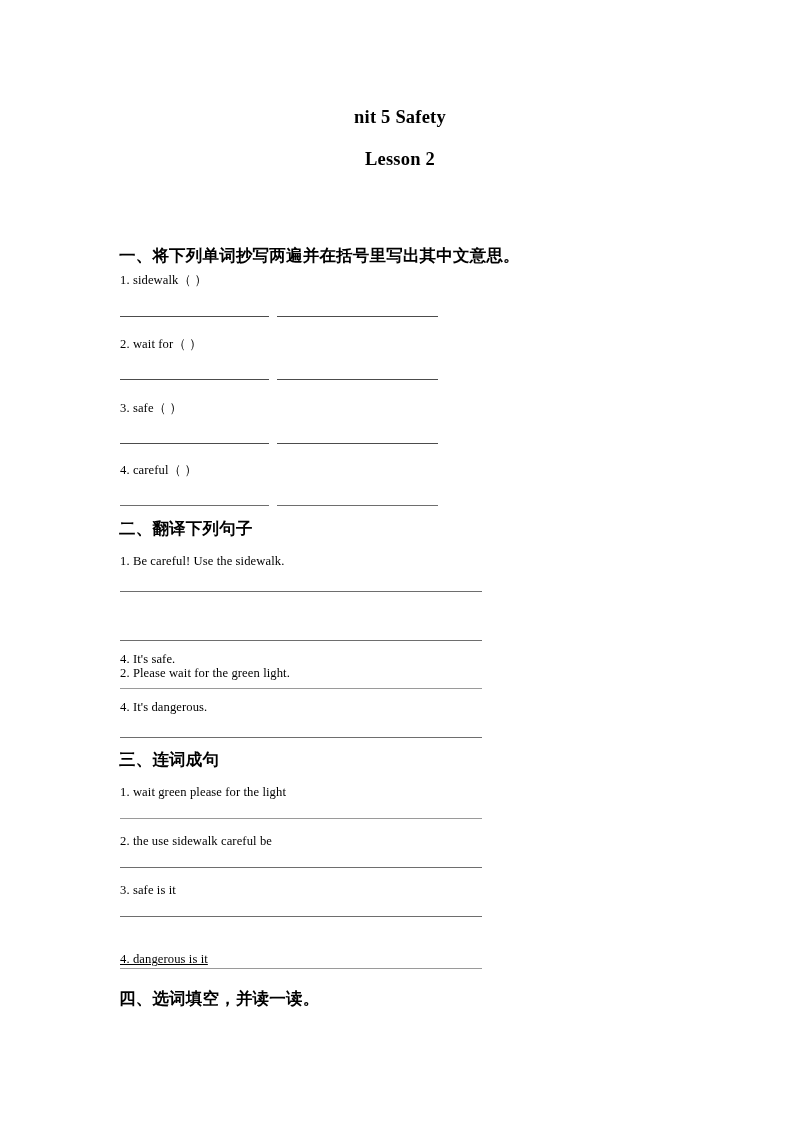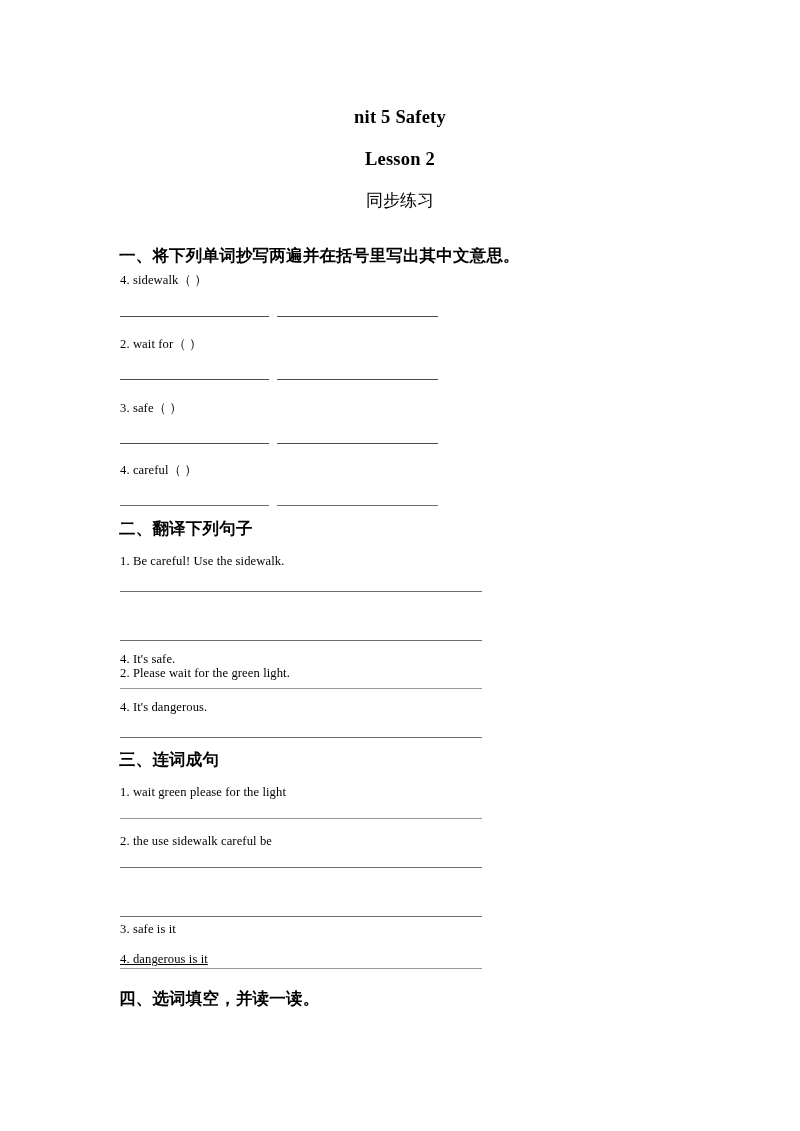--- a/index.html
+++ b/index.html
@@ -77,25 +77,24 @@
     border-top: 1px solid #6e6e6e;
   }
 </style>
 </head>
 <body>
 
 <div class="page">
 
   <div class="doc-title title-1">nit 5 Safety</div>
   <div class="doc-title title-2">Lesson 2</div>
-  <div class="title-3">同步练习</div>
 
   <div class="section-heading" style="top:230px;margin-top:15px;">一、将下列单词抄写两遍并在括号里写出其中文意思。</div>
 
-  <div class="q-item" style="top:272px;">4. sidewalk（        ）</div>
+  <div class="q-item" style="top:272px;">1. sidewalk（        ）</div>
   <div class="rule" style="left:120px; top:316px; width:149px;"></div>
   <div class="rule" style="left:277px; top:316px; width:161px;"></div>
 
   <div class="q-item" style="top:336px;">2. wait for（        ）</div>
   <div class="rule" style="left:120px; top:379px; width:149px;"></div>
   <div class="rule" style="left:277px; top:379px; width:161px;"></div>
 
   <div class="q-item" style="top:400px;">3. safe（        ）</div>
   <div class="rule" style="left:120px; top:443px; width:149px;"></div>
   <div class="rule" style="left:277px; top:443px; width:161px;"></div>
@@ -119,21 +118,21 @@
   <div class="rule med" style="left:120px; top:737px; width:362px;"></div>
 
   <div class="section-heading" style="top:749px;">三、连词成句</div>
 
   <div class="q-item" style="top:785px;">1. wait green please for the light</div>
   <div class="rule light" style="left:120px; top:818px; width:362px;"></div>
 
   <div class="q-item" style="top:834px;">2. the use sidewalk careful be</div>
   <div class="rule med" style="left:120px; top:867px; width:362px;"></div>
 
-  <div class="q-item" style="top:883px;margin-top:39px;">3. safe is it</div>
+  <div class="q-item" style="top:883px;">3. safe is it</div>
   <div class="rule med" style="left:120px; top:916px; width:362px;"></div>
 
   <div class="q-item" style="top:952px;text-decoration:underline;">4. dangerous is it</div>
   <div class="rule light" style="left:120px; top:968px; width:362px;"></div>
 
   <div class="section-heading" style="top:988px;">四、选词填空，并读一读。</div>
 
 </div>
 
 </body></html>

